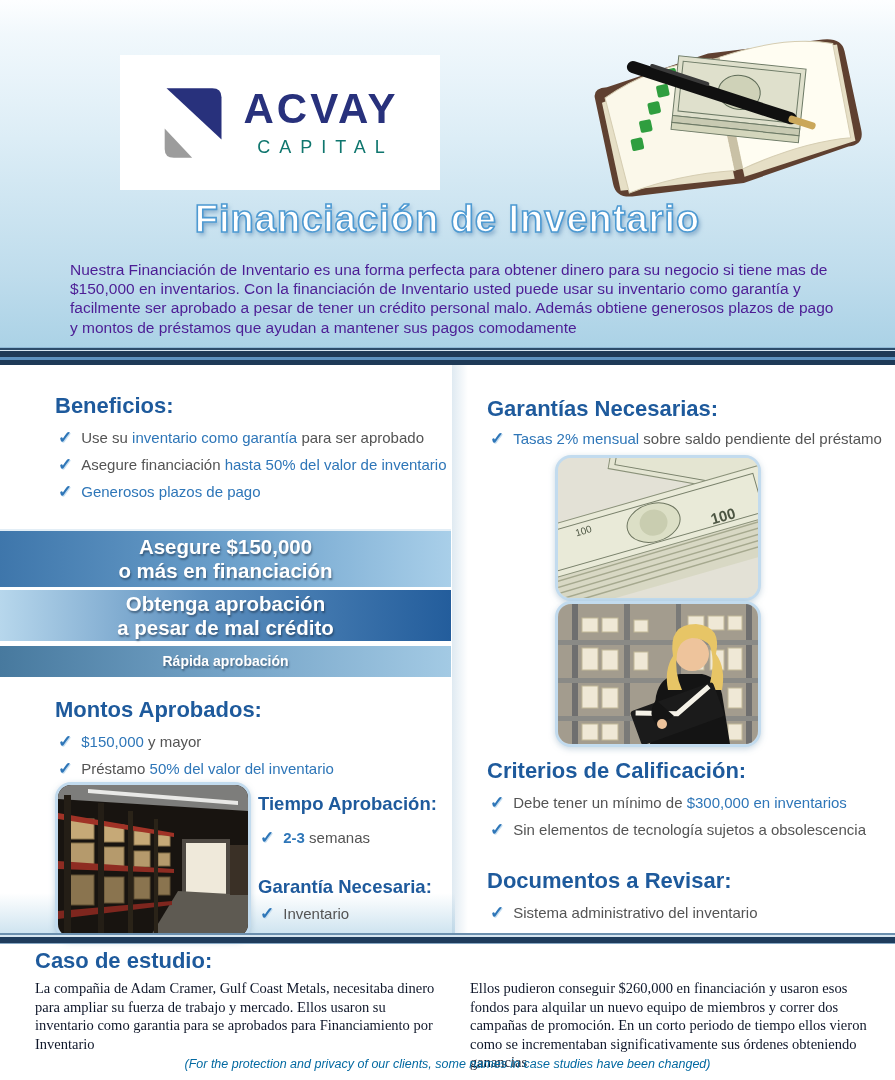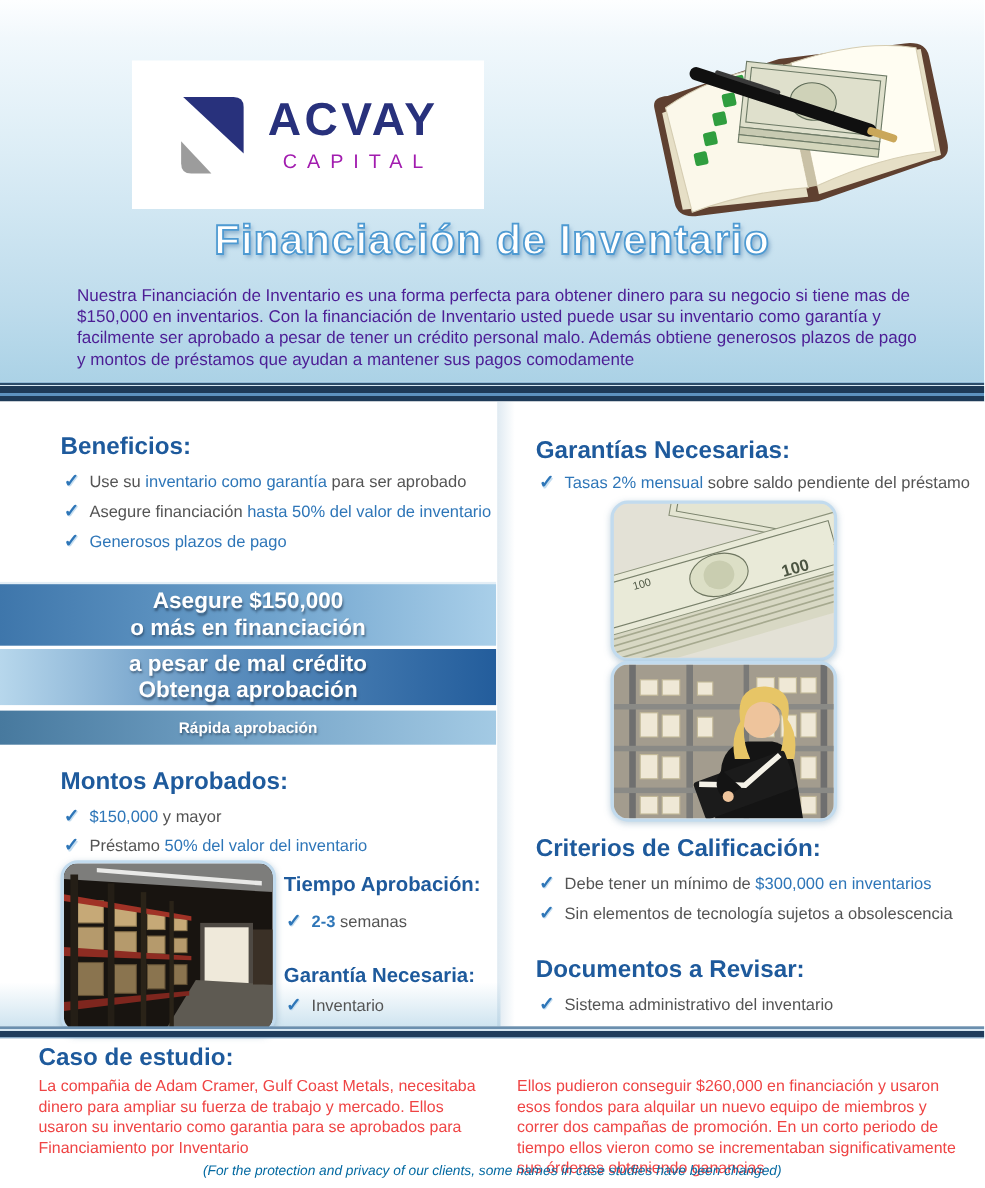--- a/index.html
+++ b/index.html
@@ -6,21 +6,21 @@
   body{width:895px;height:1080px;font-family:"Liberation Sans",sans-serif;background:#ffffff;}
   .page{position:relative;width:895px;height:1080px;overflow:hidden;background:#ffffff;}
 
   
   .header-bg{position:absolute;left:0;top:0;width:895px;height:347px;
     background:linear-gradient(180deg,#fdfeff 0%,#f1f8fc 10%,#dcedf6 40%,#bedcec 80%,#abd2e6 100%);}
   .logo-box{position:absolute;left:120px;top:55px;width:320px;height:135px;background:#fff;
     display:flex;align-items:center;justify-content:center;gap:16px;}
   .logo-text{display:flex;flex-direction:column;align-items:center;}
   .logo-name{font-size:42px;font-weight:800;color:#28317c;letter-spacing:3px;line-height:1;}
-  .logo-sub{font-size:18px;font-weight:500;color:#a21caf;letter-spacing:9px;margin-top:7px;margin-right:-9px;}
+  .logo-sub{font-size:18px;font-weight:500;color:#0f766e;letter-spacing:9px;margin-top:7px;margin-right:-9px;}
   .book-photo{position:absolute;left:572px;top:18px;width:320px;height:200px;}
 
   .title{position:absolute;left:0;top:198px;width:895px;text-align:center;
     font-size:38px;font-weight:800;letter-spacing:1px;color:#ffffff;
     -webkit-text-stroke:1.6px #4e9ad2;
     text-shadow:2px 3px 4px rgba(70,120,170,.55);}
   .intro{position:absolute;left:70px;top:260px;width:770px;font-size:15.5px;line-height:1.24;
     font-weight:normal;color:#4c1d95;margin:0;}
 
   .divider{position:absolute;left:0;width:895px;}
@@ -53,21 +53,21 @@
   .b3{top:646px;height:31px;font-size:14px;
     background:linear-gradient(90deg,#47799e 0%,#74a3c7 50%,#a3cae4 100%);}
 
   .photo{position:absolute;border-radius:16px;border:3px solid #c2dbee;overflow:hidden;
     box-shadow:0 2px 6px rgba(100,140,170,.35);background:#ddd;}
   .ph-warehouse{left:55px;top:782px;width:190px;height:152px;}
   .ph-cash{left:555px;top:455px;width:200px;height:140px;}
   .ph-woman{left:555px;top:601px;width:200px;height:140px;}
   .photo svg{display:block;}
 
-  .case-par{position:absolute;font-size:14.5px;color:#ef4444;line-height:1.28;margin:0;}
+  .case-par{position:absolute;font-size:14.5px;color:#0f172a;line-height:1.28;margin:0;font-family:Liberation Serif, serif;}
   .footnote{position:absolute;left:0;top:1057px;width:895px;text-align:center;font-style:italic;
     font-size:12.5px;color:#0369a1;}
 </style>
 </head>
 <body>
 
 <div class="page">
 
   <div class="header-bg"></div>
 
@@ -132,22 +132,22 @@
   </div>
   <div class="li" style="left:58px;top:481px;">
     <span class="check">✓</span><span></span><span class="hl">Generosos plazos de pago</span><span></span>
   </div>
 
   <div class="banner b1">
     <div>Asegure $150,000</div>
     <div>o más en financiación</div>
   </div>
   <div class="banner b2">
+    <div>Obtenga aprobación</div>
     <div>a pesar de mal crédito</div>
-    <div>Obtenga aprobación</div>
   </div>
   <div class="banner b3">
     <div>Rápida aprobación</div>
     <div></div>
   </div>
 
   <div class="h-main" style="left:55px;top:697px;">Montos Aprobados:</div>
   <div class="li" style="left:58px;top:731px;">
     <span class="check">✓</span><span></span><span class="hl">$150,000</span><span> y mayor</span>
   </div>

